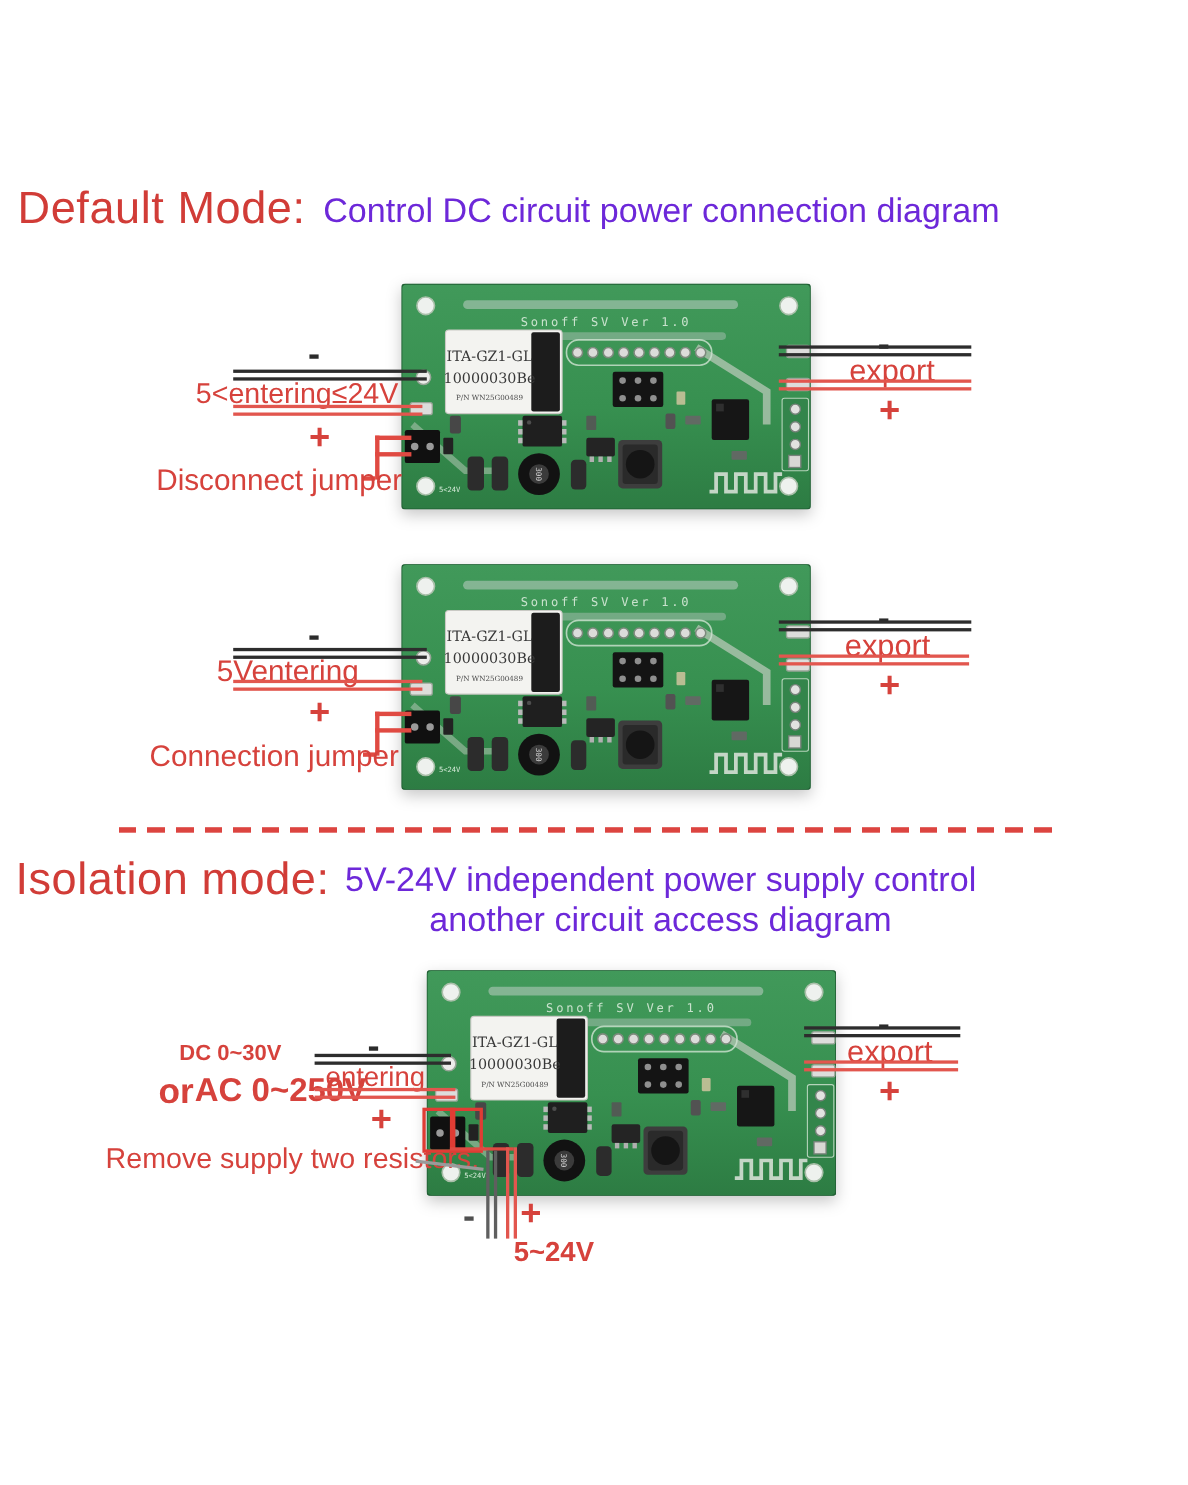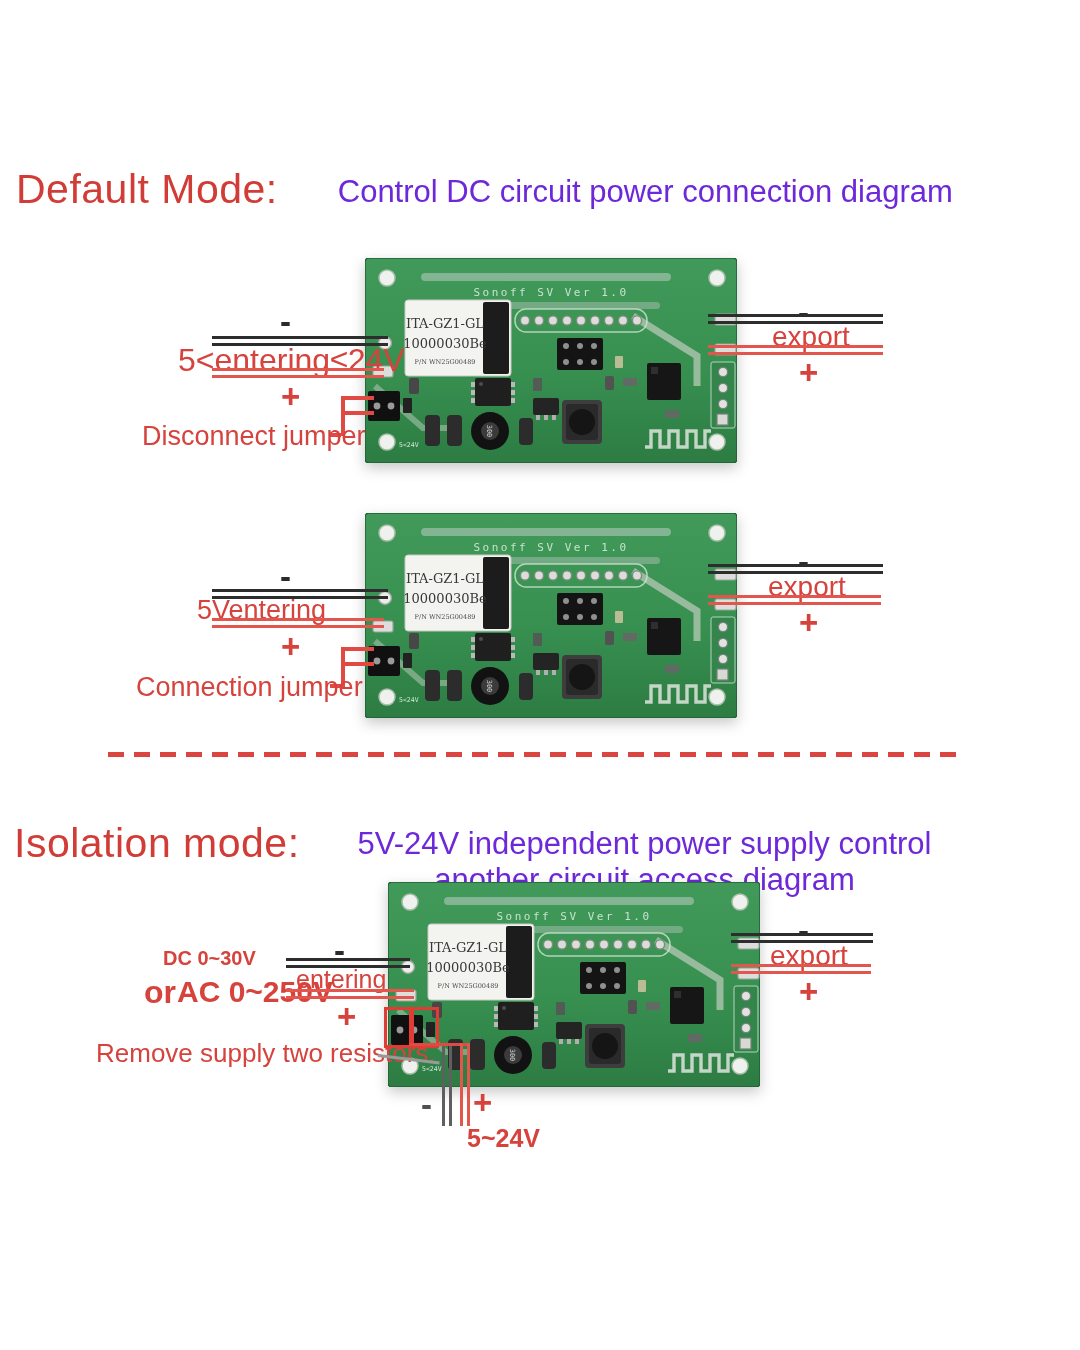--- a/index.html
+++ b/index.html
@@ -5,21 +5,21 @@
   html,body{margin:0;padding:0;background:#ffffff;}
   #stage{
     position:relative;width:1080px;height:1350px;background:#ffffff;overflow:hidden;
     font-family:"Liberation Sans",sans-serif;
   }
   .lbl{position:absolute;white-space:nowrap;line-height:1.05;}
   .red{color:#d6423c;}
   .dark{color:#3a3a3a;}
   .bold{font-weight:bold;}
   
-  .title-row{position:absolute;display:flex;align-items:flex-start;white-space:nowrap;gap:44px;}
+  .title-row{position:absolute;display:flex;align-items:flex-start;white-space:nowrap;}
   .title-big{font-size:41px;color:#d13c37;letter-spacing:0.5px;}
   .title-small{font-size:31px;color:#6d28d9;}
   
   .wire-h{position:absolute;height:10px;border-top:3.4px solid;border-bottom:3.4px solid;box-sizing:border-box;background:transparent;}
   .wire-h.black{border-color:#2d2d2d;}
   .wire-h.red{border-color:#e2564e;}
   .wire-v{position:absolute;width:10px;border-left:3.4px solid;border-right:3.4px solid;box-sizing:border-box;}
   .wire-v.gray{border-color:#5f5f5f;}
   .wire-v.red{border-color:#e2564e;}
   
@@ -180,21 +180,21 @@
     <span class="title-big">Default Mode:</span>
     <span class="title-small" style="margin-left:16px;margin-top:8px;">Control DC circuit power connection diagram</span>
   </div>
 
   <svg class="board" style="left:365px;top:258px;" width="372" height="205">
       <use href="#pcbSym"></use>
     </svg>
 
   <div class="sign black" style="left:280px;top:305px;">-</div>
   <div class="wire-h black" style="left:212px;top:336px;width:176px;"></div>
-  <div class="lbl red" style="left:178px;top:344px;font-size:32px;">5&lt;entering≤24V</div>
+  <div class="lbl red" style="left:178px;top:344px;font-size:26px;">5&lt;entering≤24V</div>
   <div class="wire-h red" style="left:212px;top:368px;width:172px;"></div>
   <div class="sign red" style="left:281px;top:380px;">+</div>
 
   <div class="rline" style="left:341px;top:396px;width:33px;height:3.5px;"></div>
   <div class="rline" style="left:341px;top:411px;width:33px;height:3.5px;"></div>
   <div class="rline" style="left:341px;top:396px;width:3.5px;height:40px;"></div>
   <div class="rline" style="left:330px;top:433px;width:11px;height:3.5px;"></div>
   <div class="lbl red" style="left:142px;top:422px;font-size:27px;">Disconnect jumper</div>
 
   <div class="sign black" style="left:798px;top:296px;">-</div>
@@ -220,21 +220,21 @@
   <div class="lbl red" style="left:136px;top:673px;font-size:27px;">Connection jumper</div>
 
   <div class="sign black" style="left:798px;top:545px;">-</div>
   <div class="wire-h black" style="left:708px;top:564px;width:175px;"></div>
   <div class="lbl red" style="left:768px;top:572px;font-size:28px;">export</div>
   <div class="wire-h red" style="left:708px;top:595px;width:173px;"></div>
   <div class="sign red" style="left:799px;top:606px;">+</div>
 
   <div class="divider" style="left:108px;top:752px;width:858px;"></div>
 
-  <div class="title-row" style="left:14px;top:820px;">
+  <div class="title-row" style="left:14px;top:776px;">
     <span class="title-big">Isolation mode:</span>
     <span class="iso-desc">
       <span class="title-small" style="margin-top:6px;">5V-24V independent power supply control</span>
       <span class="title-small">another circuit access diagram</span>
     </span>
   </div>
 
   <svg class="board" style="left:388px;top:882px;" width="372" height="205">
       <use href="#pcbSym"></use>
     </svg>

